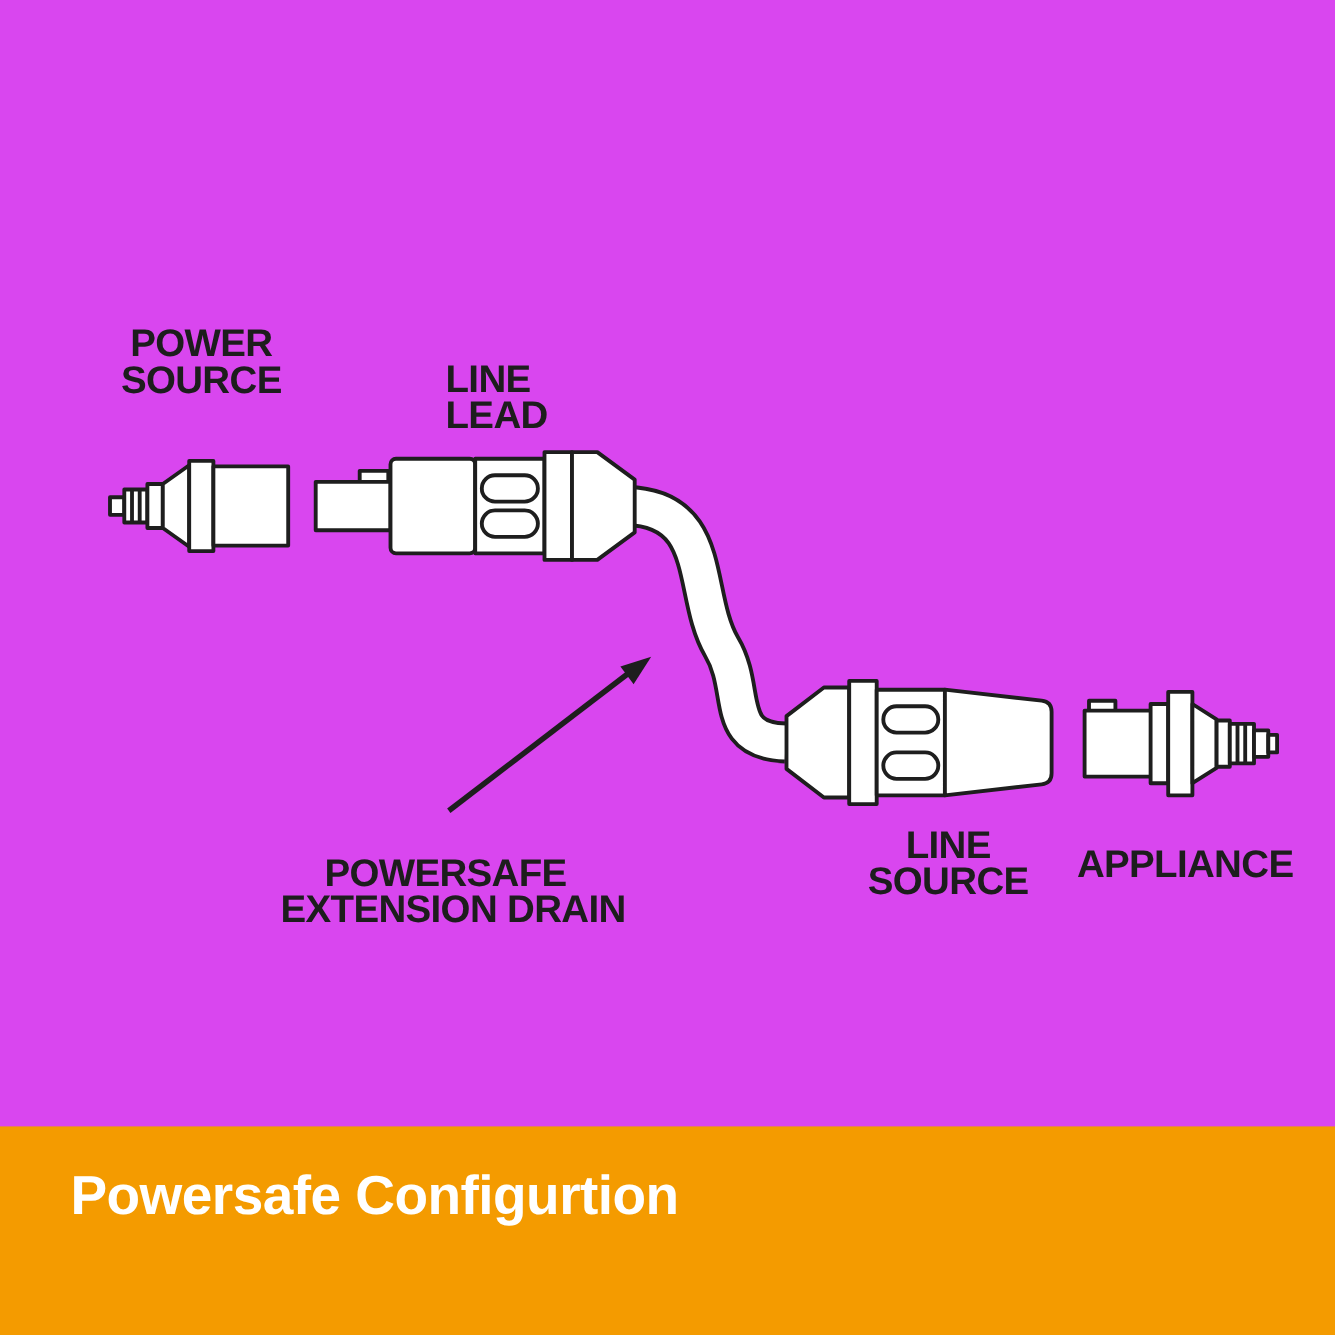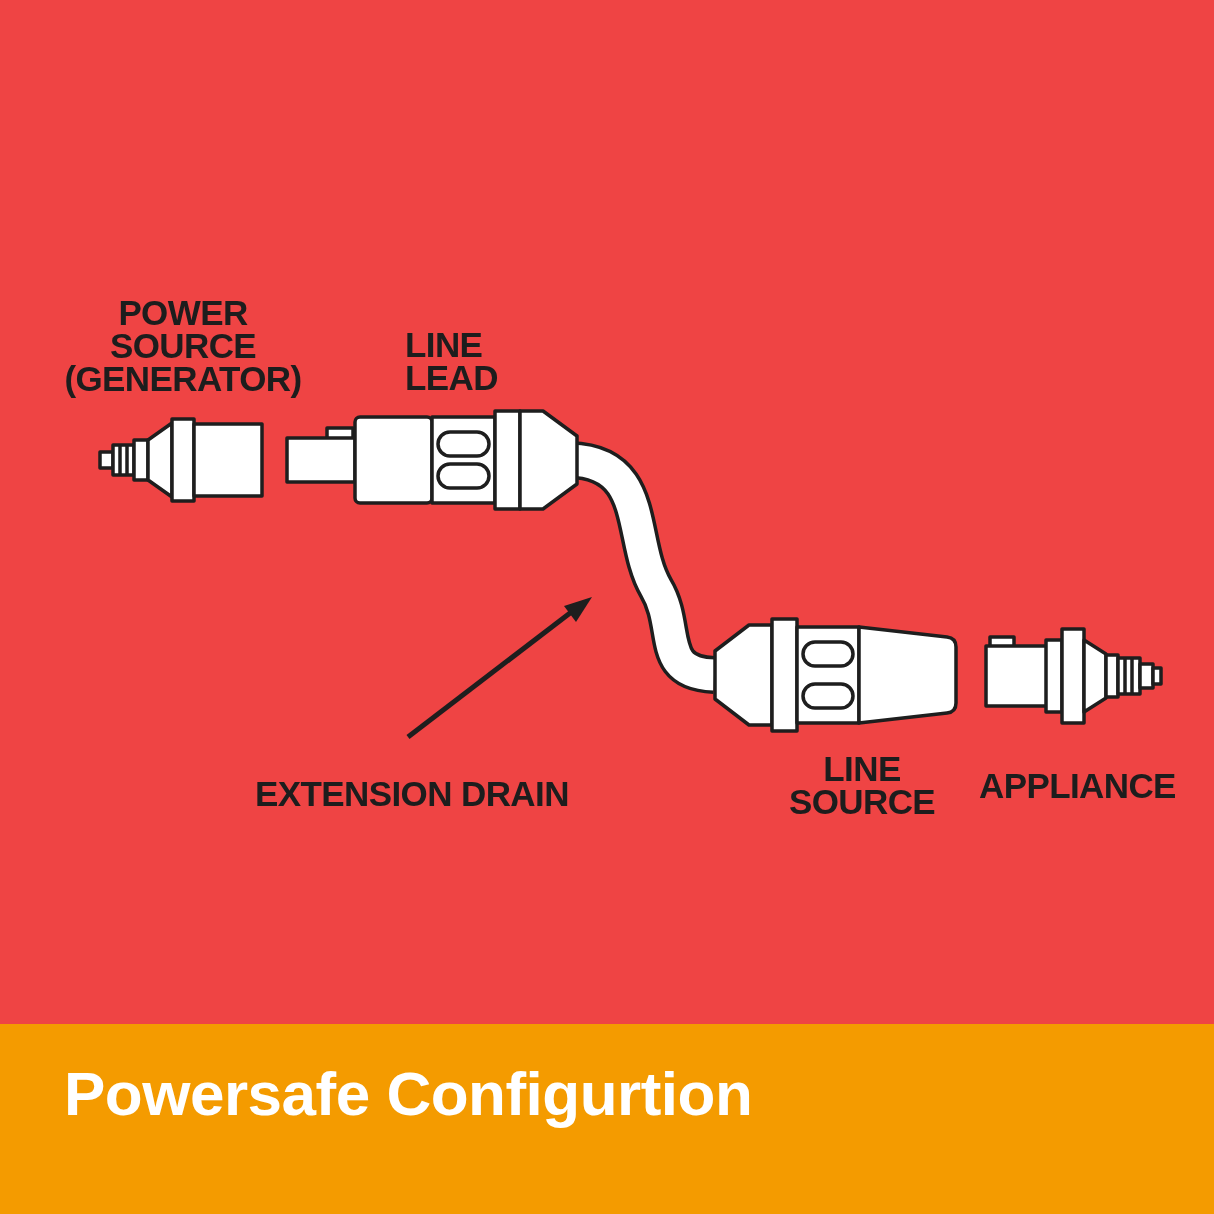--- a/index.html
+++ b/index.html
@@ -1,20 +1,20 @@
 <!DOCTYPE html>
 <html><head>
 <meta charset="utf-8">
 <style>
   html, body { margin: 0; padding: 0; background: #ffffff; }
   .page {
     position: relative;
     width: 1214px;
     height: 1214px;
-    background: #ef4444;
+    background: #d946ef;
     overflow: hidden;
     font-family: "Liberation Sans", sans-serif;
   }
   .diagram { position: absolute; top: 0; left: 0; width: 1214px; height: 1024px; }
   .diagram svg { position: absolute; top: 0; left: 0; }
   .label {
     position: absolute;
     font-weight: 700;
     color: #1d1d1d;
     font-size: 35px;
@@ -33,21 +33,21 @@
     position: absolute;
     left: 0; bottom: 0;
     width: 1214px; height: 190px;
     background: #F49B00;
     box-sizing: border-box;
     padding: 36px 0 0 64px;
   }
   .banner-title {
     color: #ffffff;
     font-weight: 700;
-    font-size: 62px;
+    font-size: 50px;
     letter-spacing: -0.5px;
     line-height: 1.1;
     display: inline-block;
   }
 </style>
 </head>
 <body>
 
 <div class="page">
 
@@ -106,29 +106,29 @@
         <line x1="1125" y1="658" x2="1125" y2="694"></line>
         <line x1="1132" y1="658" x2="1132" y2="694"></line>
         <rect x="1140" y="664" width="13" height="24"></rect>
         <rect x="1153" y="668" width="8" height="16"></rect>
       </g>
     </svg>
 
     <div class="label lbl-power-source">
       <span>POWER</span>
       <span>SOURCE</span>
-      <span>(GENERATOR)</span>
     </div>
 
     <div class="label lbl-line-drain">
       <span>LINE</span>
       <span>LEAD</span>
     </div>
 
     <div class="label lbl-extension">
+      <span>POWERSAFE</span>
       <span>EXTENSION DRAIN</span>
     </div>
 
     <div class="label lbl-line-source">
       <span>LINE</span>
       <span>SOURCE</span>
     </div>
 
     <div class="label lbl-appliance">APPLIANCE</div>
   </div>

